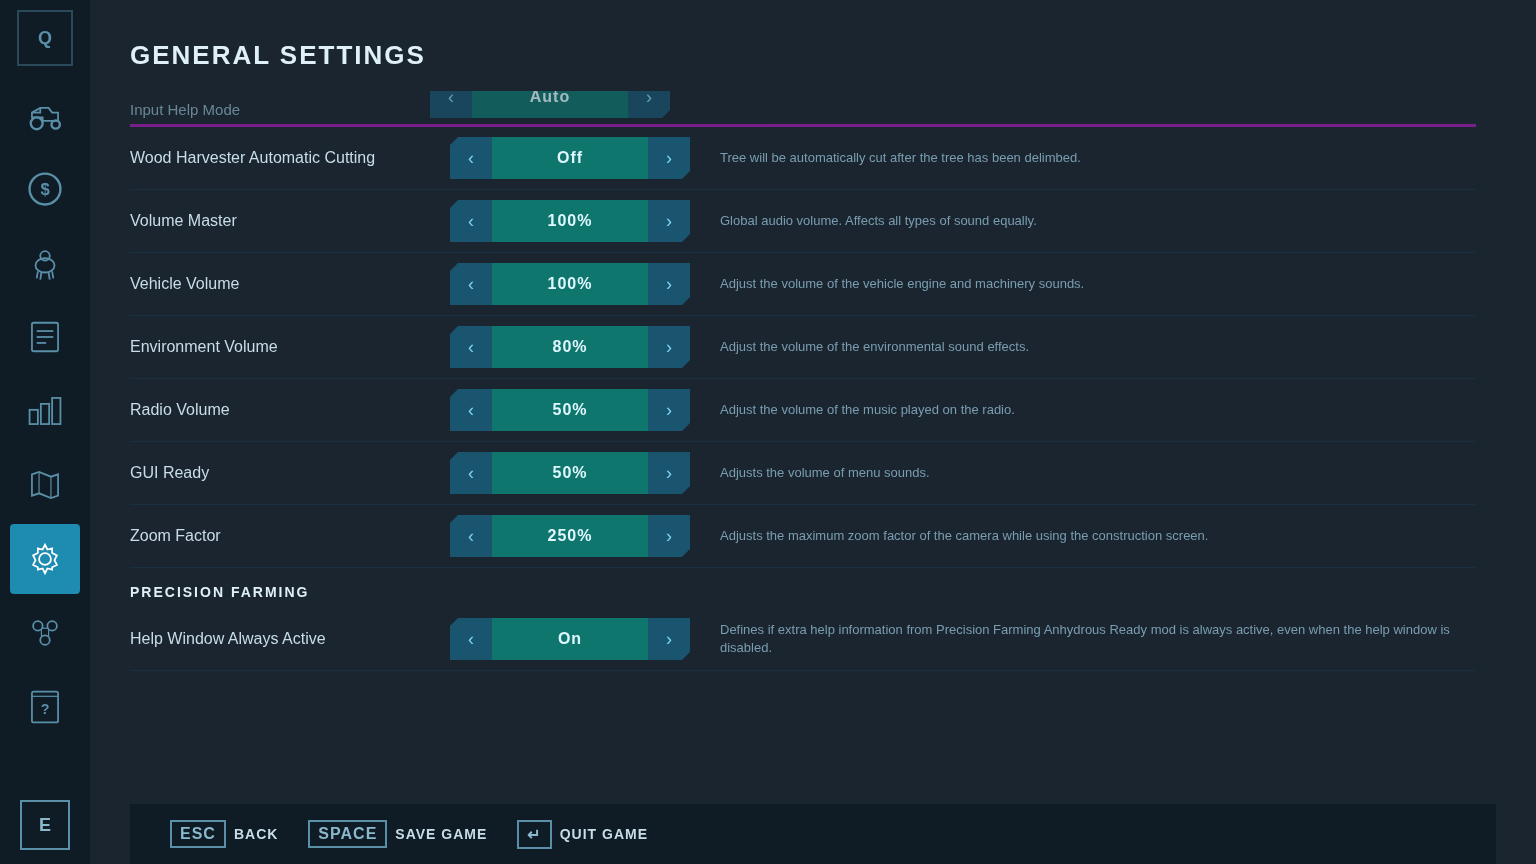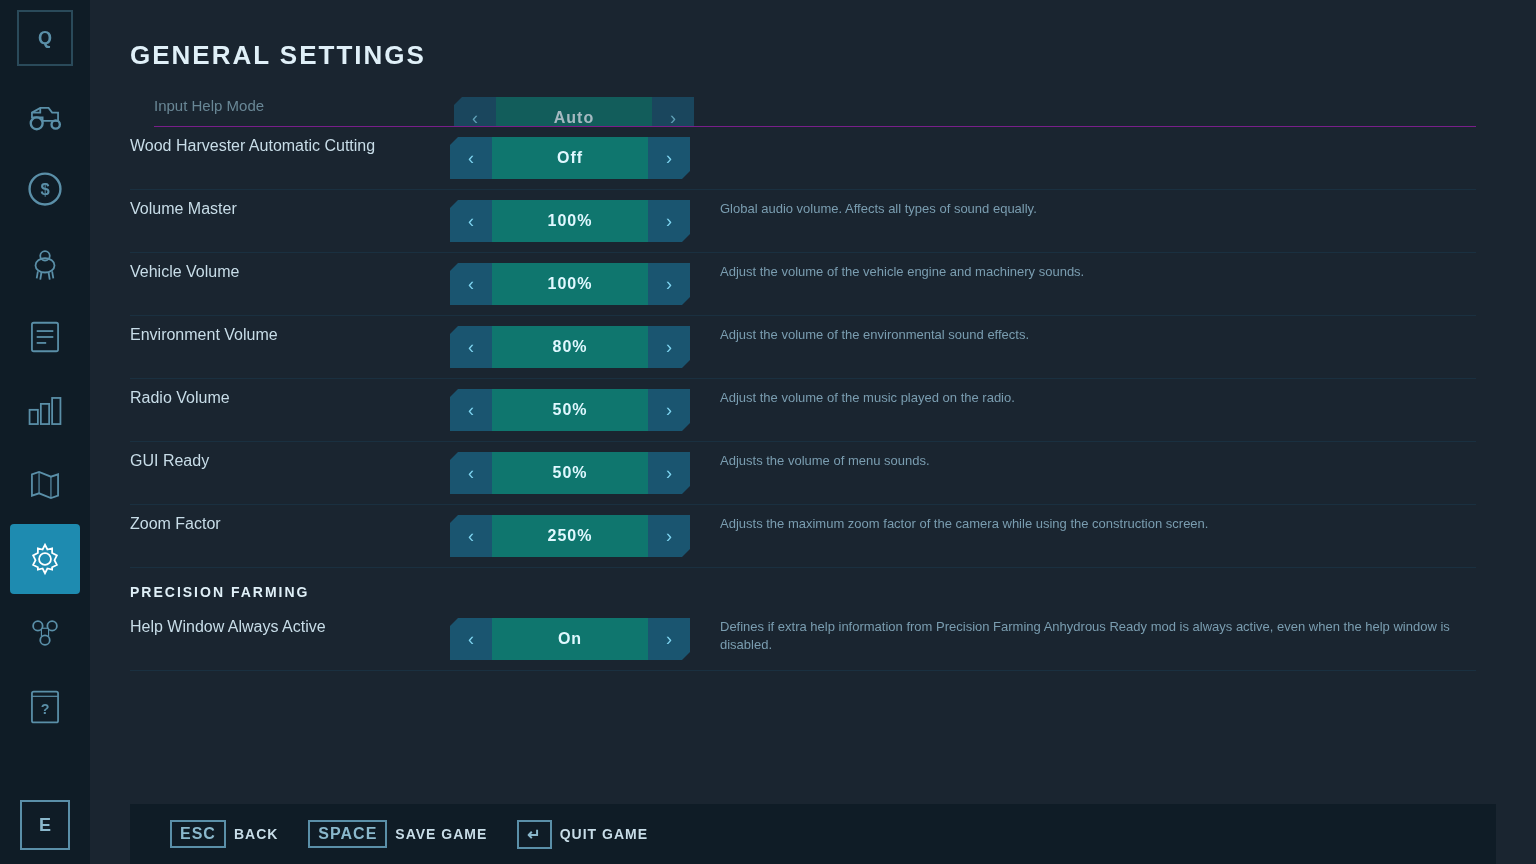--- a/index.html
+++ b/index.html
@@ -87,27 +87,26 @@
     }
 
     .settings-scroll::-webkit-scrollbar-thumb {
       background: #1e8bb0;
       border-radius: 4px;
     }
 
     
     .setting-row-partial {
       display: flex;
-      align-items: flex-start;
+      align-items: flex-end;
       padding: 6px 0;
-      border-bottom: 1px solid #a21caf;
+      border-bottom: 3px solid #a21caf;
       opacity: 0.7;
       overflow: hidden;
       height: 36px;
-      margin-left: 24px;
     }
 
     .setting-label-partial {
       min-width: 300px;
       font-size: 15px;
       color: #8ab0c0;
     }
 
     
     .section-header {
@@ -115,21 +114,21 @@
       font-weight: 700;
       color: #e0f0f8;
       letter-spacing: 2px;
       text-transform: uppercase;
       margin: 16px 0 8px 0;
     }
 
     
     .setting-row {
       display: flex;
-      align-items: flex-start;
+      align-items: center;
       padding: 10px 0;
       border-bottom: 1px solid #1a3040;
       min-height: 58px;
     }
 
     .setting-label {
       min-width: 320px;
       font-size: 16px;
       color: #c8dde8;
       font-weight: 400;
@@ -343,20 +342,21 @@
       </div>
     </div>
 
     <div class="setting-row">
       <div class="setting-label">Wood Harvester Automatic Cutting</div>
       <div class="value-control">
         <button class="ctrl-btn left">‹</button>
         <div class="value-display">Off</div>
         <button class="ctrl-btn right">›</button>
       </div>
+      <div class="setting-desc">Tree will be automatically cut after the tree has been delimbed.</div>
     </div>
 
 
     <div class="setting-row">
       <div class="setting-label">Volume Master</div>
       <div class="value-control">
         <button class="ctrl-btn left">‹</button>
         <div class="value-display">100%</div>
         <button class="ctrl-btn right">›</button>
       </div>

